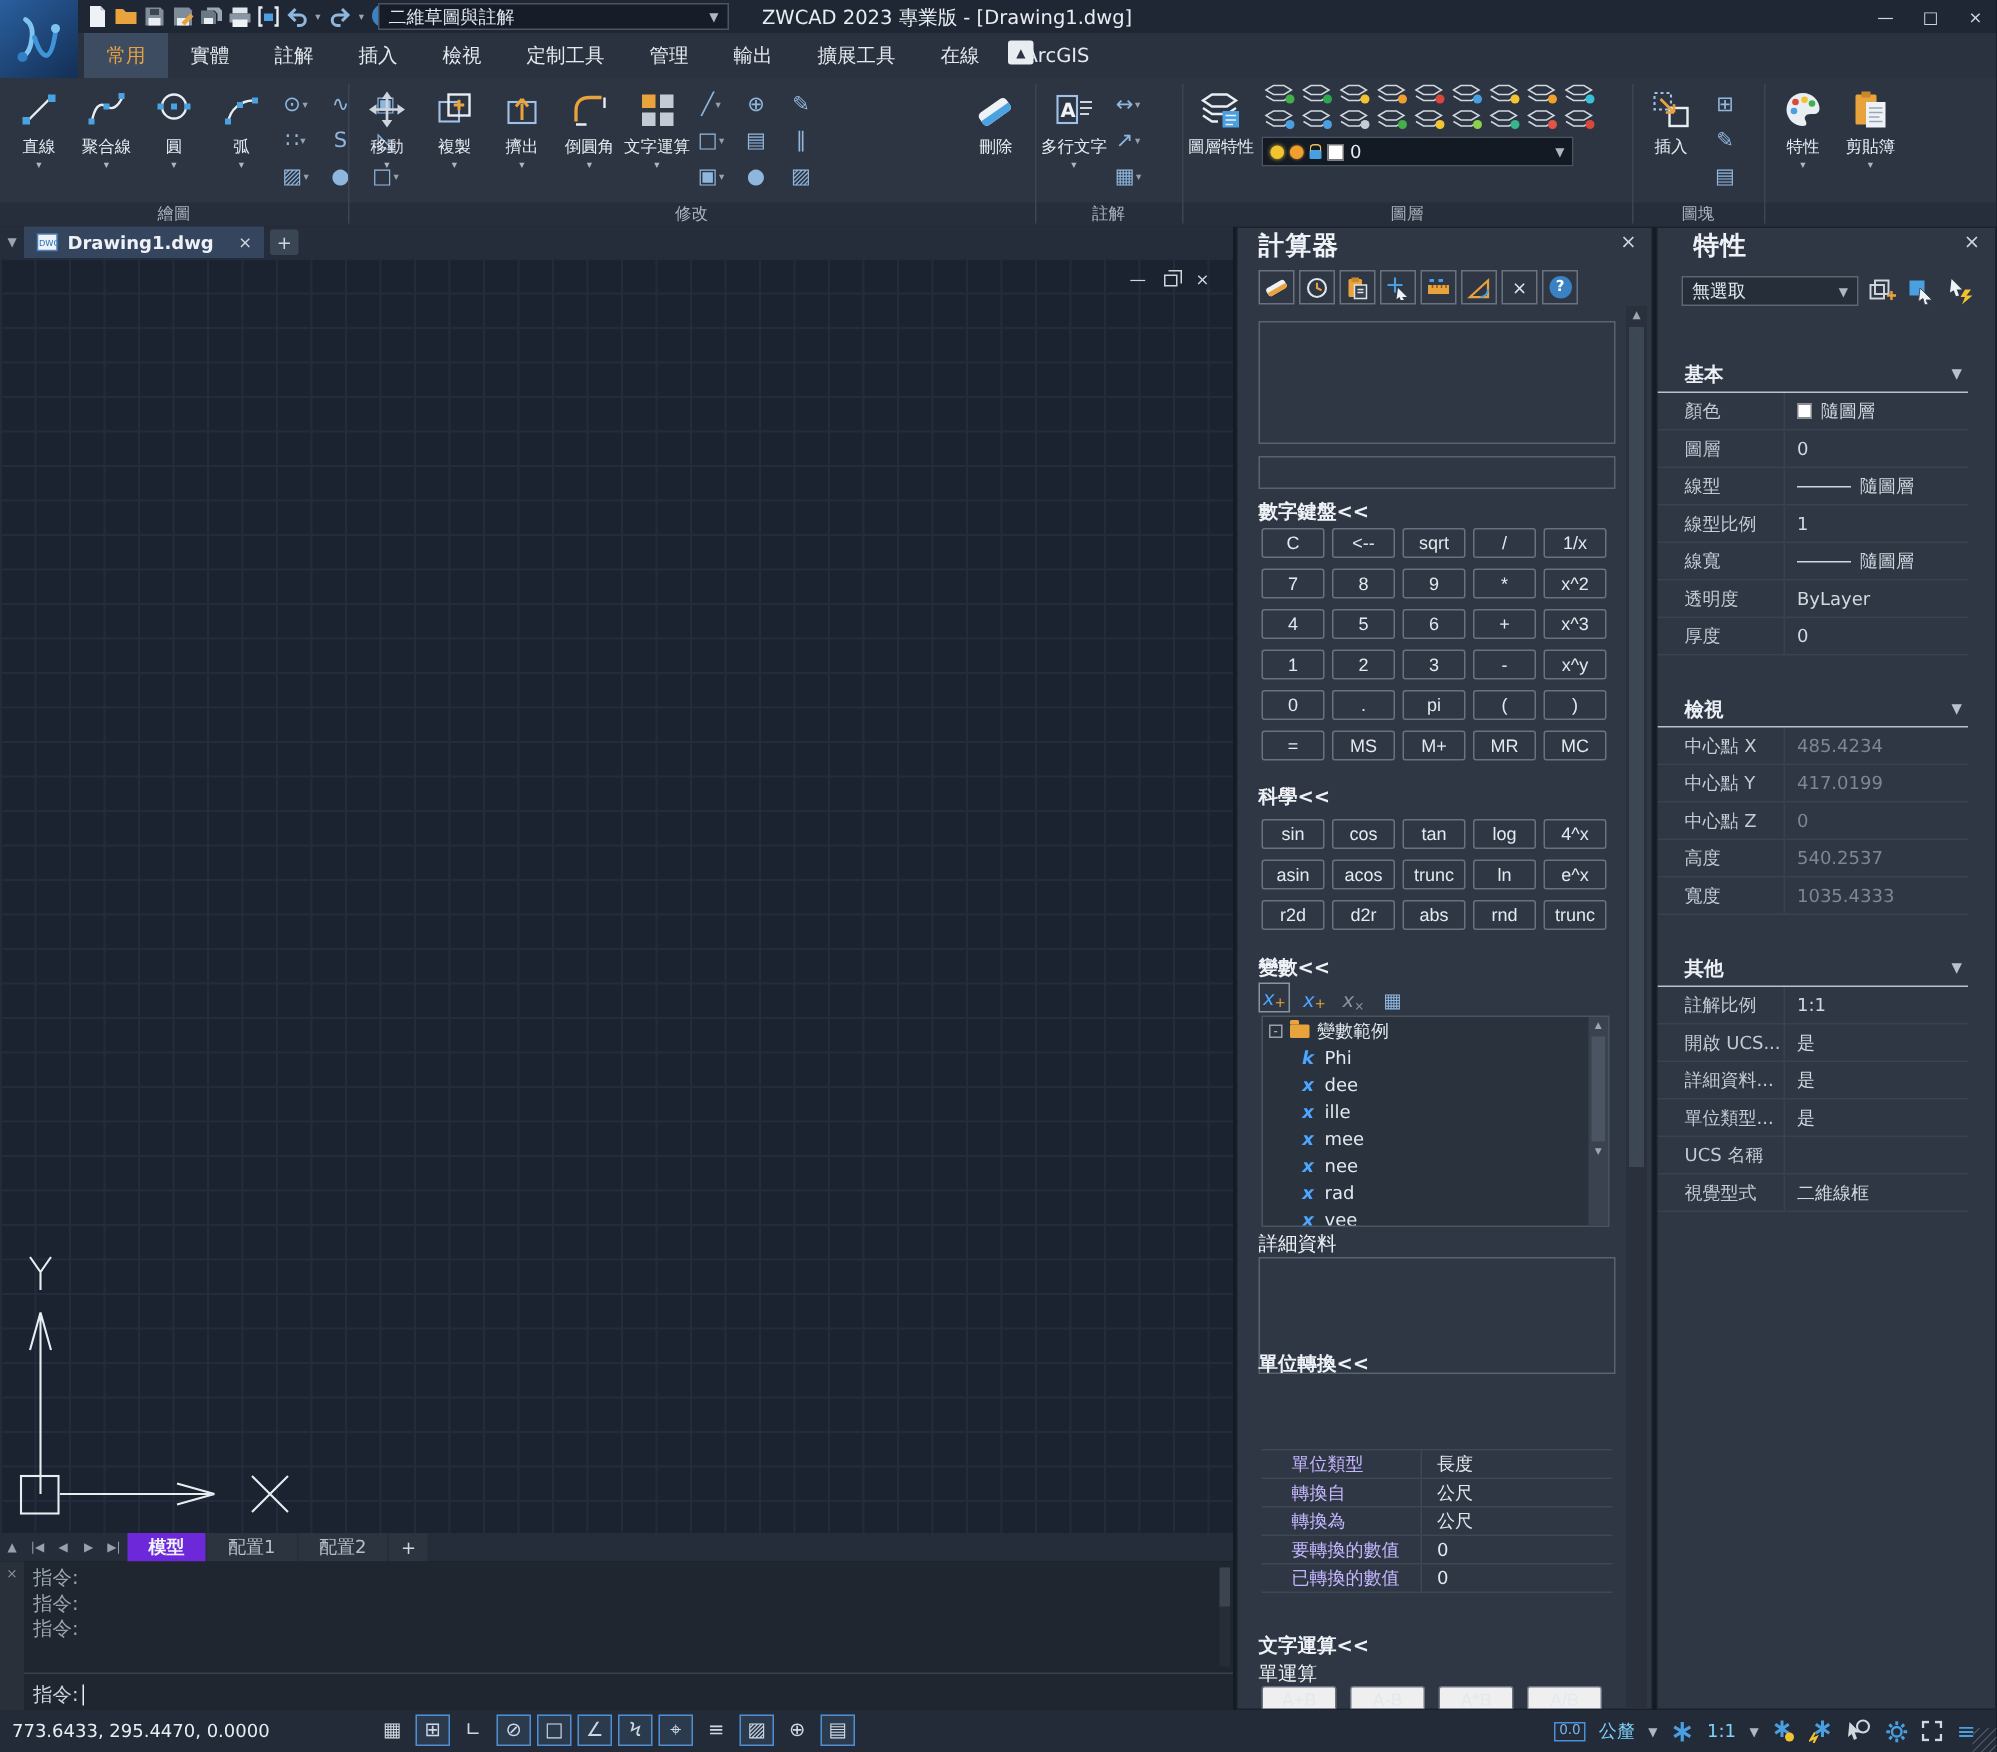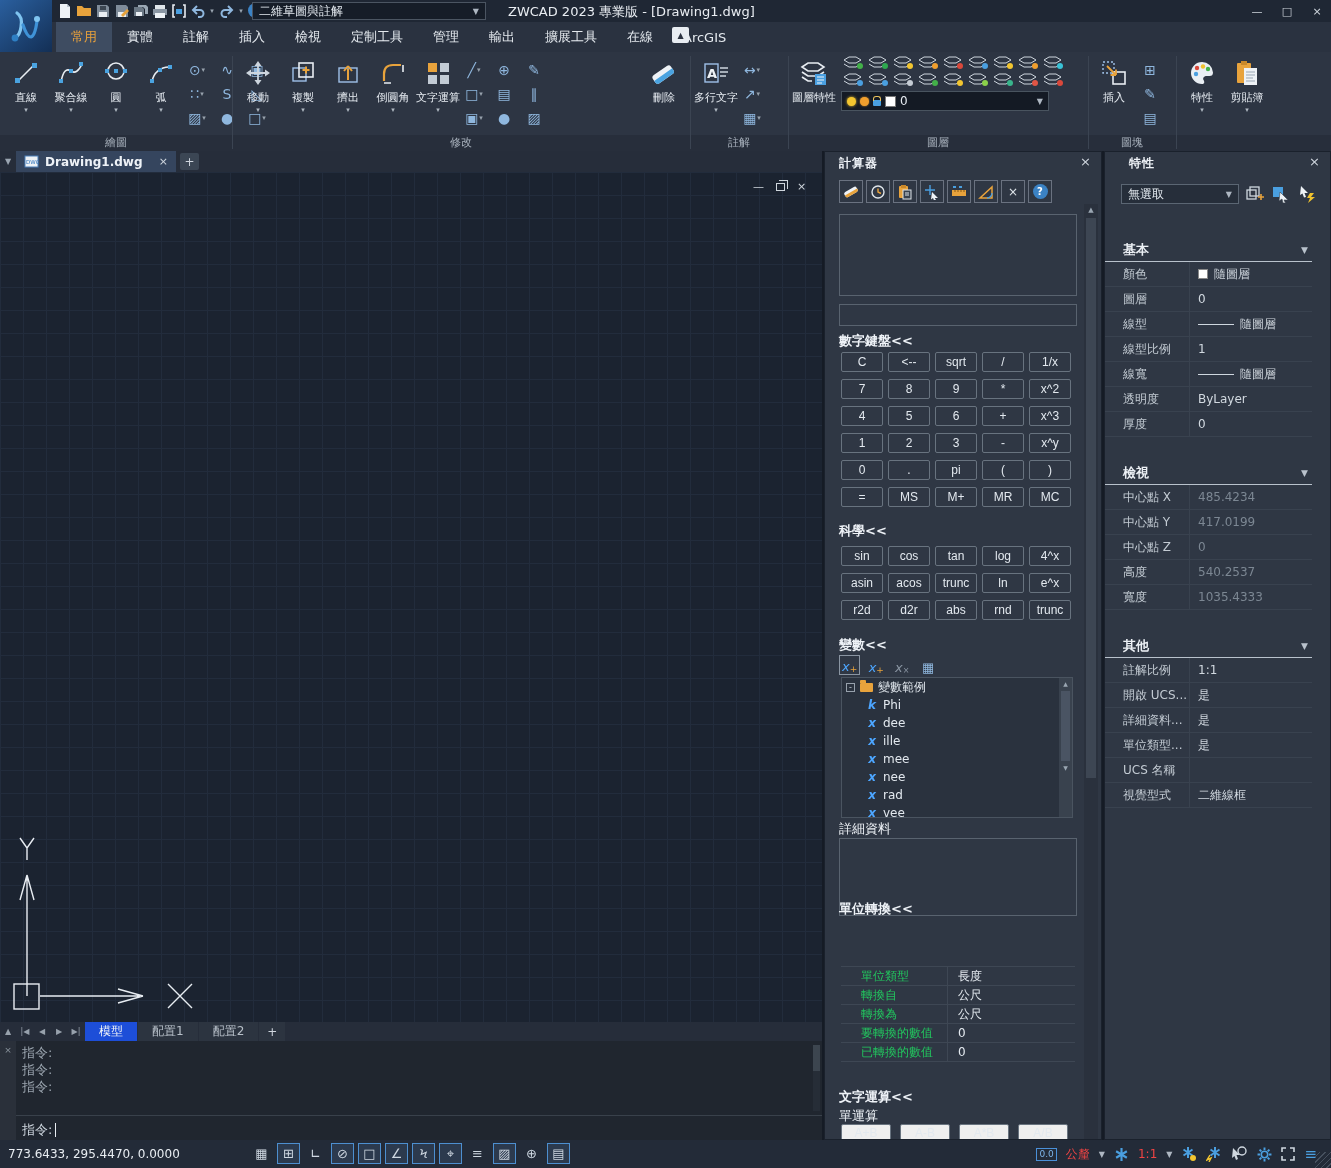--- a/index.html
+++ b/index.html
@@ -56,48 +56,48 @@
 #dplus{width:19px;height:17px;background:#3b4654;margin-left:4px;display:flex;align-items:center;justify-content:center;color:#cfd6de;border-radius:2px}
 #canvas{position:absolute;left:0;top:172px;width:822px;height:850px;background:#1b2330;background-image:linear-gradient(#222c3c 1px,transparent 1px),linear-gradient(90deg,#222c3c 1px,transparent 1px);background-size:23px 23px;overflow:hidden}
 #dwgctl{position:absolute;left:753px;top:8px;display:flex;gap:12px;align-items:center;color:#cfd6dd;font-size:11px}
 .ico-restore{width:9px;height:8px;border:1px solid #cfd6dd;position:relative;background:#1b2330}
 .ico-restore::before{content:"";position:absolute;left:2px;top:-4px;width:8px;height:8px;border:1px solid #cfd6dd;border-left:none;border-bottom:none}
 #ucs{position:absolute;left:0px;top:648px}
 
 #layoutbar{position:absolute;left:0;top:1022px;width:822px;height:19px;background:#262d3a;display:flex;align-items:stretch;gap:1px}
 .lnav{width:16px;display:flex;align-items:center;justify-content:center;color:#97a1ac;font-size:8px}
 .ltab{padding:0 14px;display:flex;align-items:center;color:#b8c0c9;font-size:12px;background:#2c3440}
-.ltab.active{background:#1d4ed8;color:#f0f3f7;font-weight:normal}
+.ltab.active{background:#6d28d9;color:#f0f3f7;font-weight:bold}
 .lplus{width:26px;display:flex;align-items:center;justify-content:center;background:#2c3440;color:#cfd6de}
 
 #cmd{position:absolute;left:0;top:1041px;width:822px;height:99px;background:#20262f}
 #cmdgut{position:absolute;left:0;top:0;width:16px;height:99px;background:#2a303a;color:#8a939d;font-size:9px;text-align:center;padding-top:4px}
 #cmdhist{position:absolute;left:22px;top:3px;color:#9aa4ae;font-size:13px;line-height:17px}
 #cmdsep{position:absolute;left:16px;top:74px;width:806px;height:1px;background:#39414b}
 #cmdline{position:absolute;left:22px;top:80px;color:#cdd5dd;font-size:13px;display:flex;align-items:center}
 #caret{display:inline-block;width:1px;height:14px;background:#e8edf2;margin-left:3px}
 #cmdsb{position:absolute;right:2px;top:4px;width:7px;height:66px;background:#262d37}
 #cmdsb i{display:block;width:7px;height:26px;background:#3c454f}
 
 #statusbar{position:absolute;left:0;top:1140px;width:1331px;height:28px;background:#232b38;display:flex;align-items:center;z-index:8}
 #coords{margin-left:8px;color:#e8edf2;font-size:12px;white-space:nowrap}
 #toggles{position:absolute;left:250px;top:3px;display:flex;gap:4px}
 .tgl{width:23px;height:21px;display:flex;align-items:center;justify-content:center;color:#cfd8e2;font-size:13px;border:1px solid transparent}
 .tgl.on{border-color:#4d8fd0;background:#2c3a4e}
 #sright{position:absolute;right:14px;top:0;height:28px;display:flex;align-items:center;gap:9px}
 #unitbox{border:1px solid #4a90d9;color:#7db4e8;font-size:9px;padding:0 2px;height:13px;display:flex;align-items:center}
-.sb-txt{color:#ef4444;font-size:12px}
+.sb-txt{color:#7dd3fc;font-size:12px}
 .sb-car{font-size:8px;color:#aeb7c2}
 .sb-ico{display:flex;align-items:center;justify-content:center;position:relative}
 #grip{position:absolute;right:0;bottom:0;width:16px;height:16px;background:repeating-linear-gradient(135deg,transparent 0 3px,#46505e 3px 4px)}
 
 .panel{position:absolute;top:151px;height:989px;background:#2f3744;border:1px solid #1a212c;overflow:hidden}
 #calc{left:824px;width:278px}
 #props{left:1104px;width:227px}
-.ptitle{height:22px;display:flex;align-items:center;padding:0 14px;font-weight:bold;color:#eef2f7;font-size:12px;letter-spacing:1px}
+.ptitle{height:22px;display:flex;align-items:center;padding:0 14px;font-weight:bold;color:#eef2f7;font-size:17px;letter-spacing:1px}
 .pclose{position:absolute;right:10px;top:2px;color:#cfd6de;font-size:13px}
 .seclab{position:absolute;left:14px;font-weight:bold;color:#eef2f7;font-size:13px;white-space:nowrap}
 .box{position:absolute;background:#2f3744;border:1px solid #59636f}
 
 #ctools{position:absolute;left:14px;top:28px;display:flex;gap:3px}
 .ctool{width:24px;height:23px;border:1px solid #6a7280;display:flex;align-items:center;justify-content:center;color:#e3e9ef;font-size:12px}
 .helpdot{width:15px;height:15px;border-radius:50%;background:#3b82c4;color:#fff;font-size:10px;font-weight:bold;display:flex;align-items:center;justify-content:center}
 #calcsb{position:absolute;left:259px;top:52px;width:14px;height:937px;background:#2a313d}
 #calcsb .sa{display:block;height:13px;text-align:center;font-size:7px;color:#9aa6b2;line-height:13px}
 #calcsb .th{display:block;margin:1px 2px;width:10px;height:560px;background:#3d4653}
@@ -113,21 +113,21 @@
 .trow{height:18px;display:flex;align-items:center;font-size:12px;color:#e3e9ef;gap:5px}
 .minusbox{width:9px;height:9px;border:1px solid #97a1ac;color:#c8d0d8;font-size:8px;line-height:7px;text-align:center;margin-left:4px;flex:none}
 .folder{width:13px;height:9px;background:#e8a33c;border-radius:1px;position:relative;flex:none}
 .folder::before{content:"";position:absolute;left:0;top:-3px;width:6px;height:3px;background:#e8a33c;border-radius:1px 1px 0 0}
 .vico{width:12px;text-align:center;color:#4da6ff;font-style:italic;font-weight:bold;flex:none;margin-left:24px}
 #vtreesb{position:absolute;right:0;top:0;width:13px;height:139px;background:#39424e}
 #vtreesb .sa{display:block;height:12px;text-align:center;font-size:6px;color:#9aa6b2;line-height:12px}
 #vtreesb .th{display:block;margin:1px 2px;width:9px;height:70px;background:#4a5463}
 #utable{position:absolute;left:16px;top:814px;width:234px;border-top:1px solid #3e4754}
 .urow{display:flex;height:19px;border-bottom:1px solid #3e4754;align-items:center;font-size:12px}
-.ulab{width:106px;padding-left:20px;color:#22c55e;white-space:nowrap}
+.ulab{width:106px;padding-left:20px;color:#c4b5fd;white-space:nowrap}
 .uval{flex:1;padding-left:10px;border-left:1px solid #3e4754;height:100%;display:flex;align-items:center;color:#e3e9ef}
 #ops{position:absolute;left:16px;top:972px;display:flex;gap:9px}
 .opbtn{width:50px;height:18px;border:1px solid #68737f;border-radius:2px;display:flex;align-items:center;justify-content:center;color:#e3e9ef;font-size:12px}
 
 #pselwrap{position:absolute;left:16px;top:32px;width:198px;height:20px;display:flex;gap:4px}
 #psel{width:118px;height:20px;border:1px solid #5b6673;background:#262e3a;display:flex;align-items:center;padding:0 6px;color:#e3e9ef}
 #psel .car{margin-left:auto;font-size:8px;color:#aeb7c2}
 .ptool{width:24px;height:20px;display:flex;align-items:center;justify-content:center;border:1px solid transparent}
 #pbody{position:absolute;left:0;top:62px;width:227px}
 .phead{height:24px;display:flex;align-items:center;padding-left:18px;font-weight:bold;color:#ecf0f5;border-bottom:1px solid #b9c2cc;position:relative;margin:24px 20px 0 0;font-size:13px}

